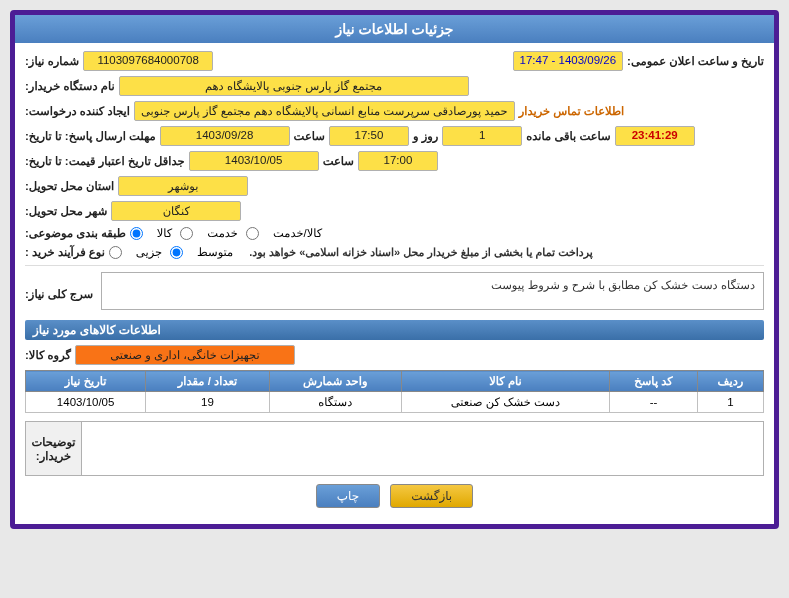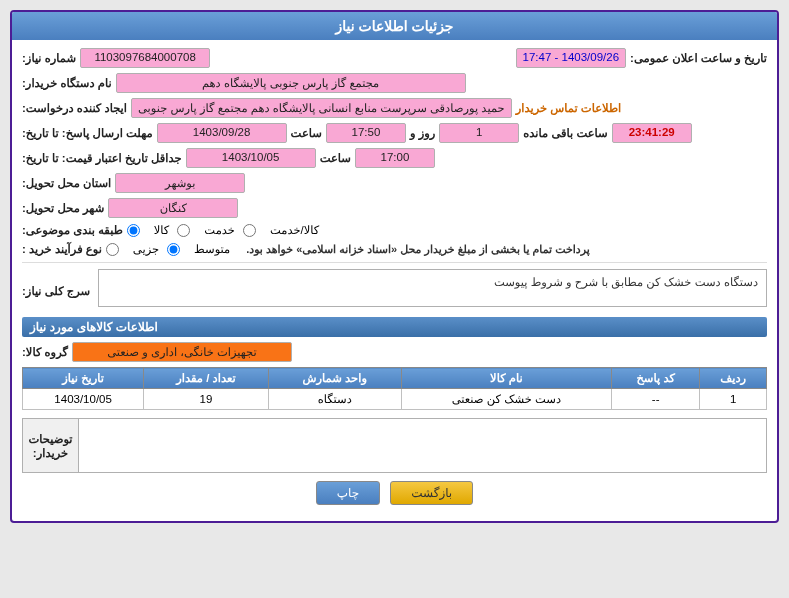--- a/index.html
+++ b/index.html
@@ -10,21 +10,21 @@
       direction: rtl;
     }
     .page-wrapper {
       width: 789px;
       min-height: 598px;
       background: #e8e8e8;
       padding: 10px;
     }
     .main-card {
       background: #fff;
-      border: 2px solid #4c1d95;
+      border: 5px solid #4c1d95;
       border-radius: 4px;
       overflow: hidden;
     }
     .card-header {
       background: linear-gradient(to bottom, #6a9fd8, #4a7fbf);
       color: #fff;
       text-align: center;
       padding: 6px 10px;
       font-size: 14px;
       font-weight: bold;
@@ -40,21 +40,21 @@
       gap: 4px;
     }
     .label {
       font-weight: bold;
       font-size: 11.5px;
       white-space: nowrap;
       color: #222;
     }
     .value-box {
       border: 1px solid #b0b0b0;
-      background: #f9a8d4;
+      background: #fde047;
       padding: 2px 6px;
       font-size: 11.5px;
       min-height: 20px;
       min-width: 60px;
       text-align: center;
       color: #222;
       border-radius: 2px;
     }
     .value-box.wide { min-width: 180px; }
     .value-box.medium { min-width: 130px; }

